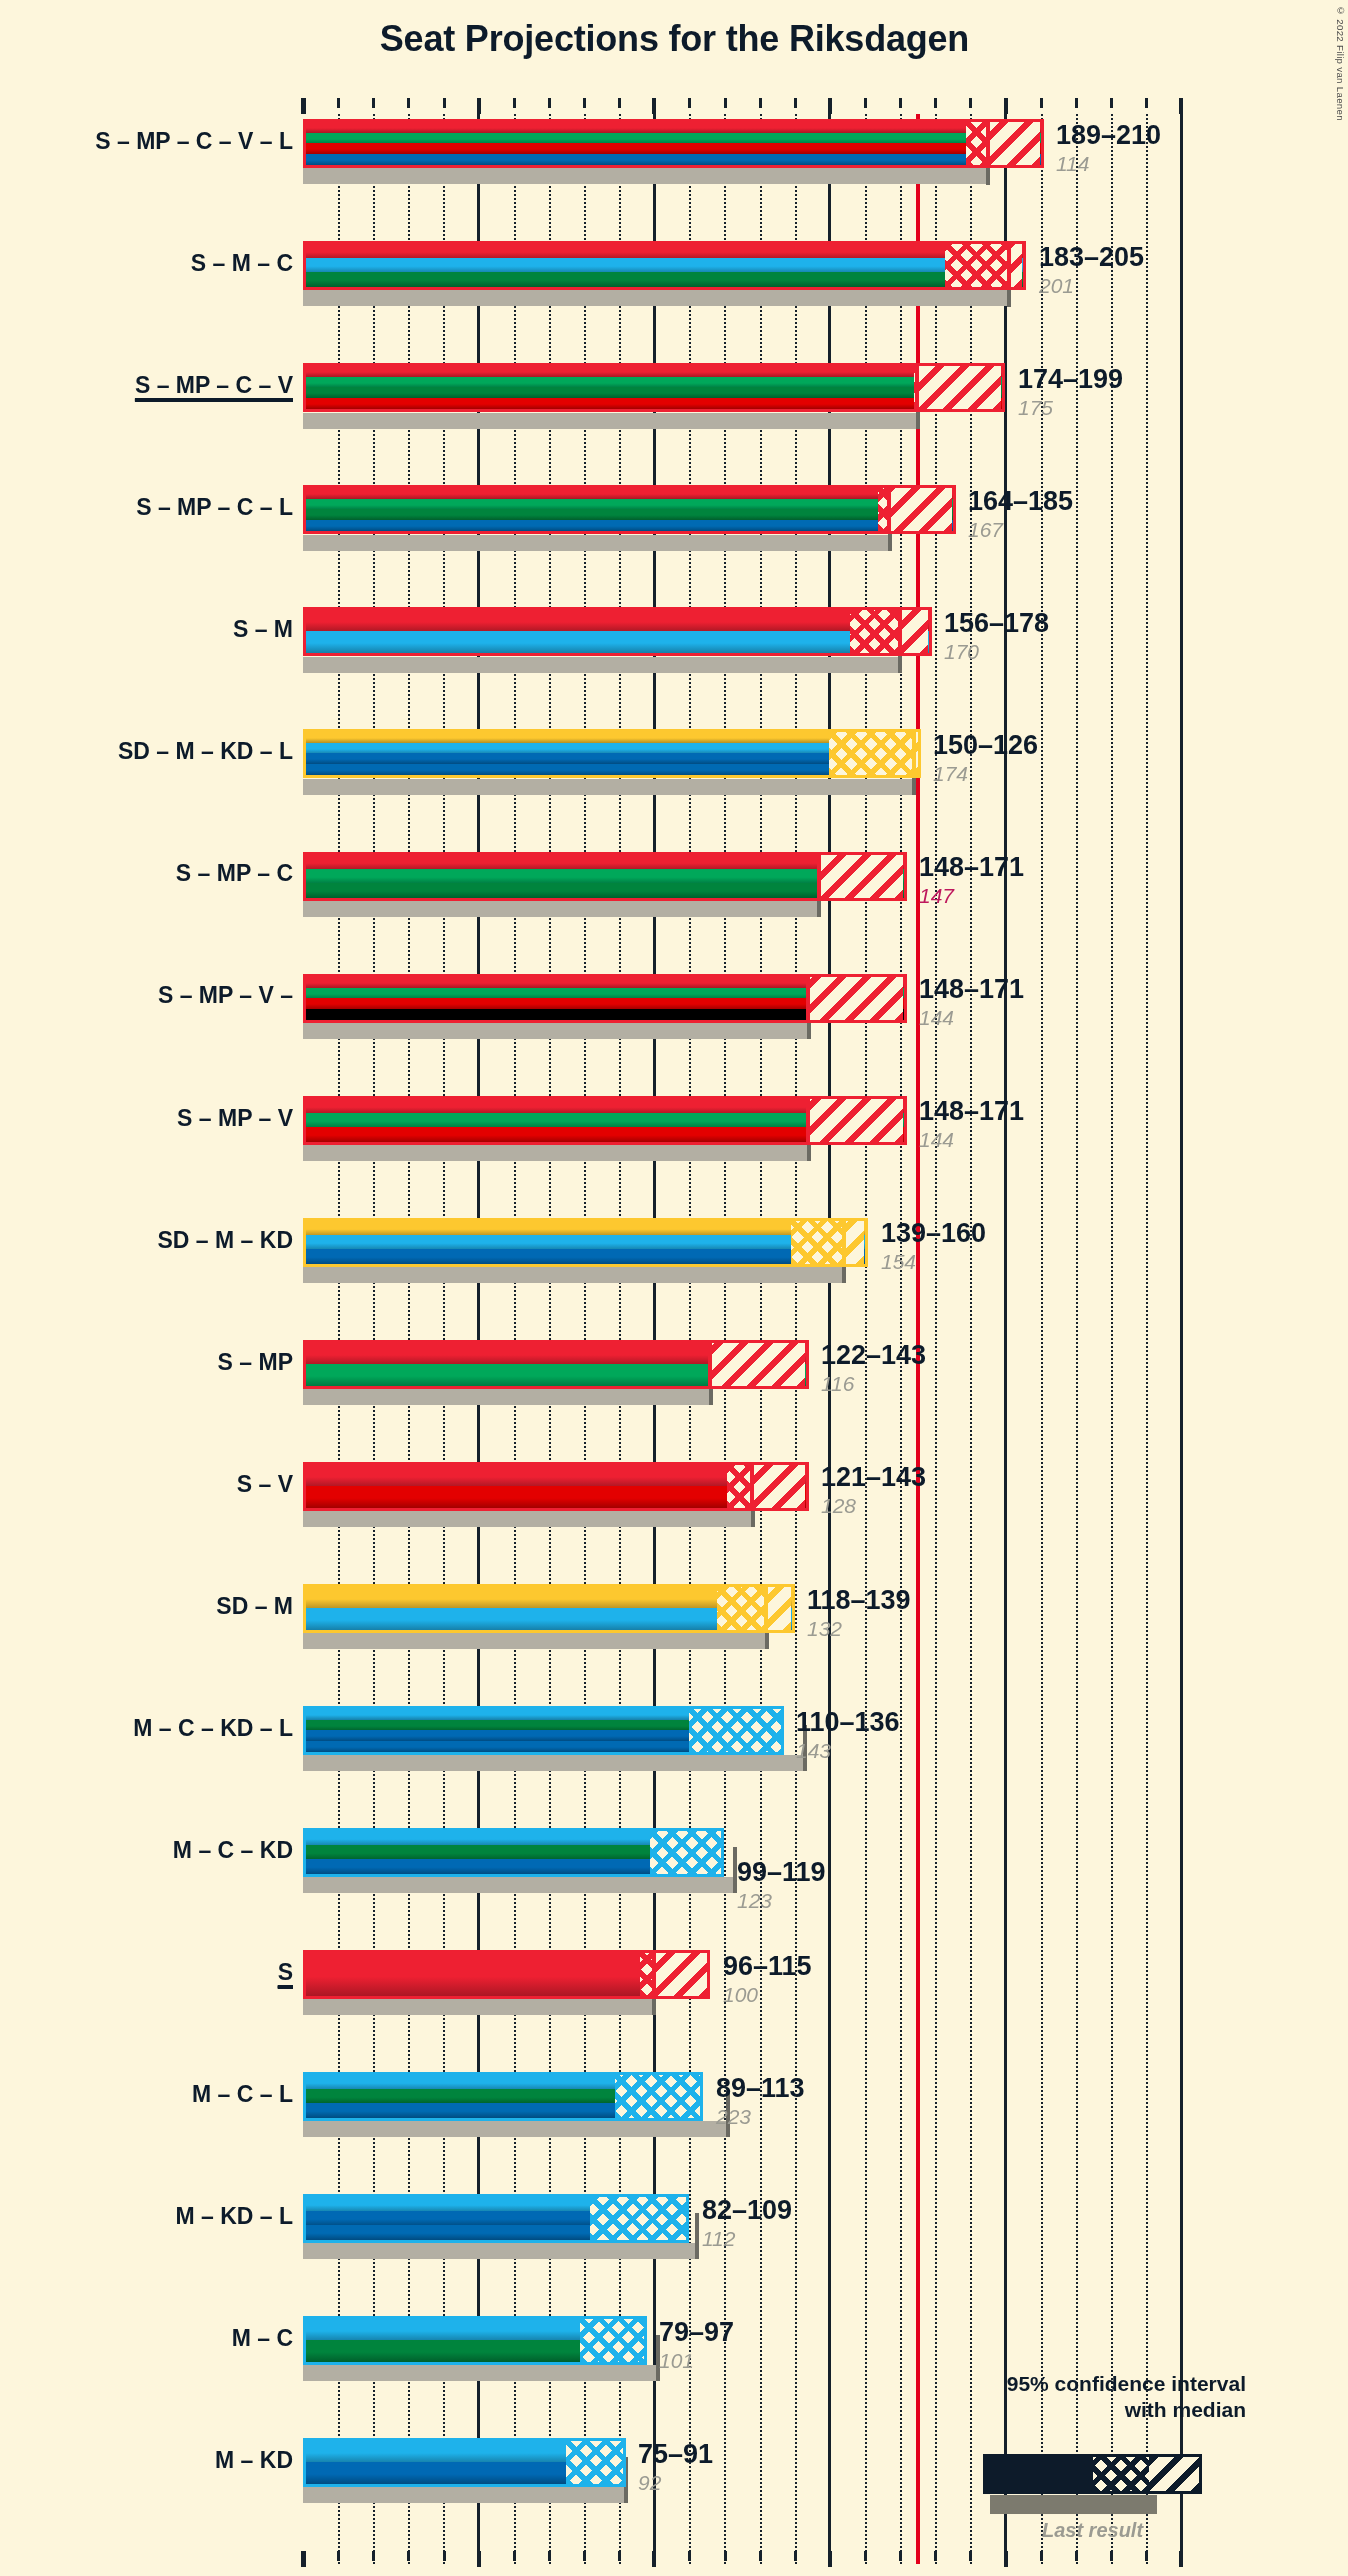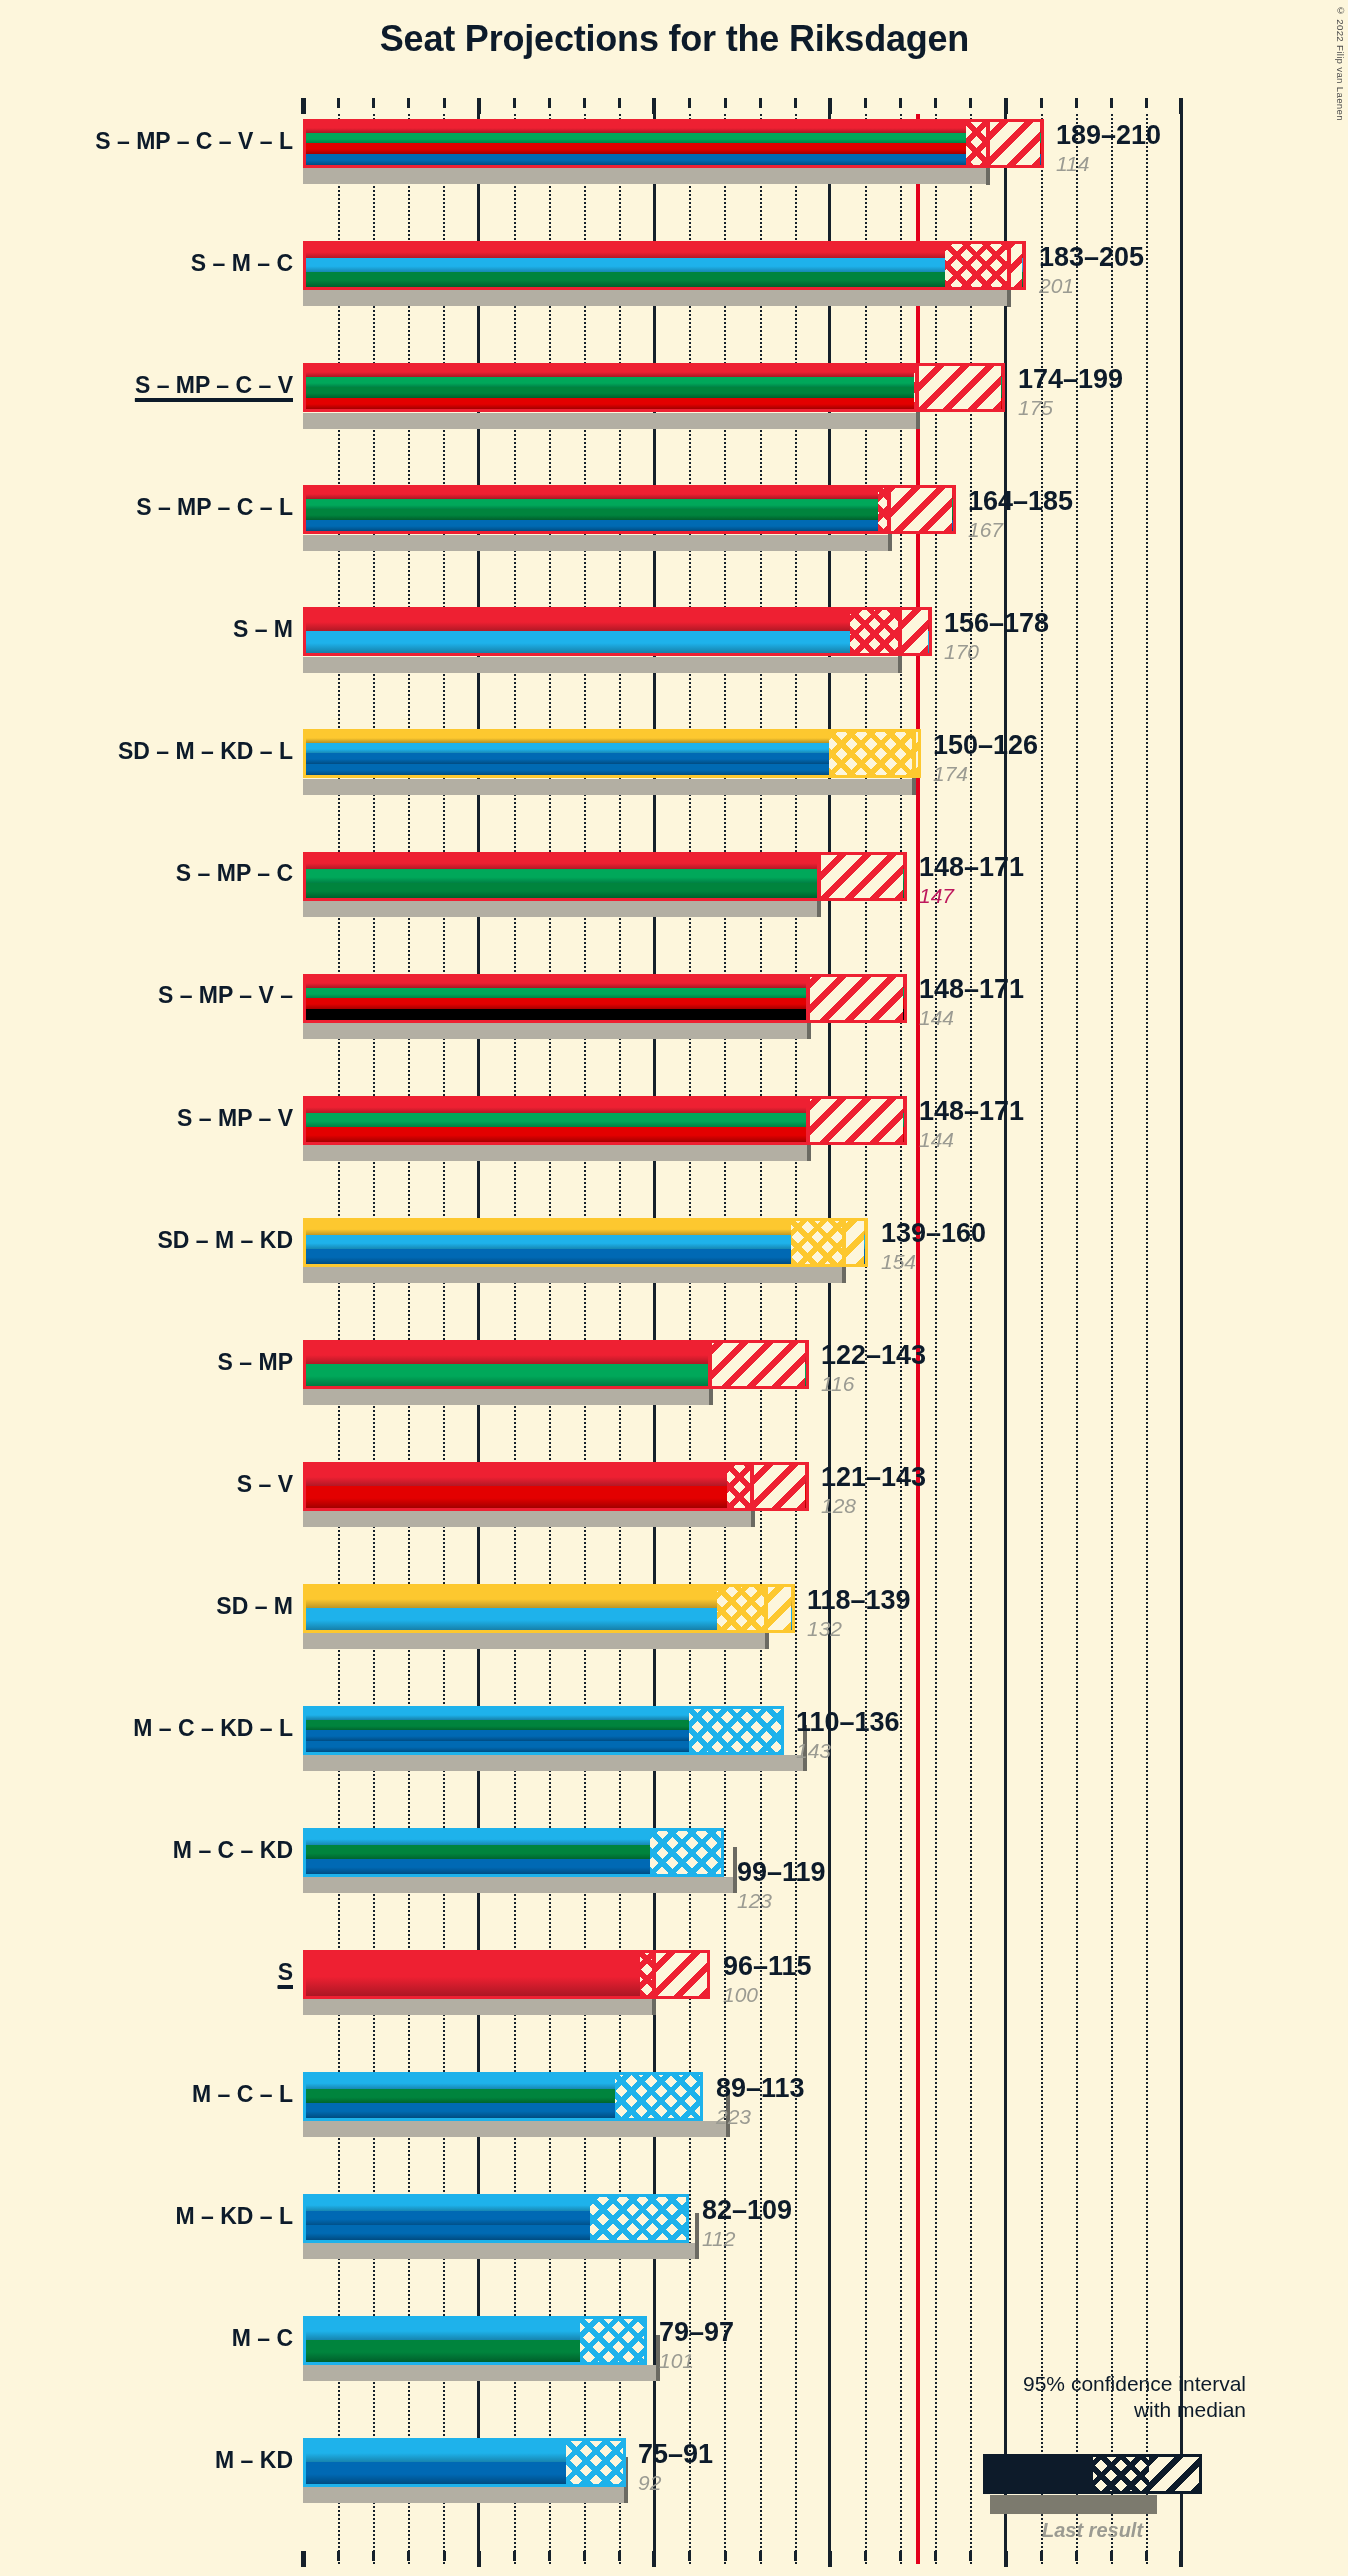--- a/index.html
+++ b/index.html
@@ -74,21 +74,21 @@
   .rowlabel.underline{text-decoration:underline;text-underline-offset:5.3px;text-decoration-thickness:2.6px;}
 
   .valbox{position:absolute;white-space:nowrap;}
   .valrange{font-size:27px;font-weight:bold;color:#0D1B2A;line-height:1;}
   .valmed{font-size:21px;font-style:italic;color:#9B9B92;line-height:1;margin-top:4.4px;}
 
   
   #legend{position:absolute;left:983px;top:2371px;width:351px;}
   .legend-text{
     text-align:right;width:263px;
-    font-size:21px;font-weight:normal;color:#0D1B2A;line-height:1.22;
+    font-size:21px;font-weight:bold;color:#0D1B2A;line-height:1.22;
   }
   #legend-bar{
     position:absolute;left:0;top:83px;
     width:219px;height:40px;box-sizing:border-box;
     border:3.5px solid #0D1B2A;background:#0D1B2A;
   }
   #legend-bar .lx{
     position:absolute;top:0;bottom:0;left:107px;width:56px;
     background-color:#FDF6DC;
   }

